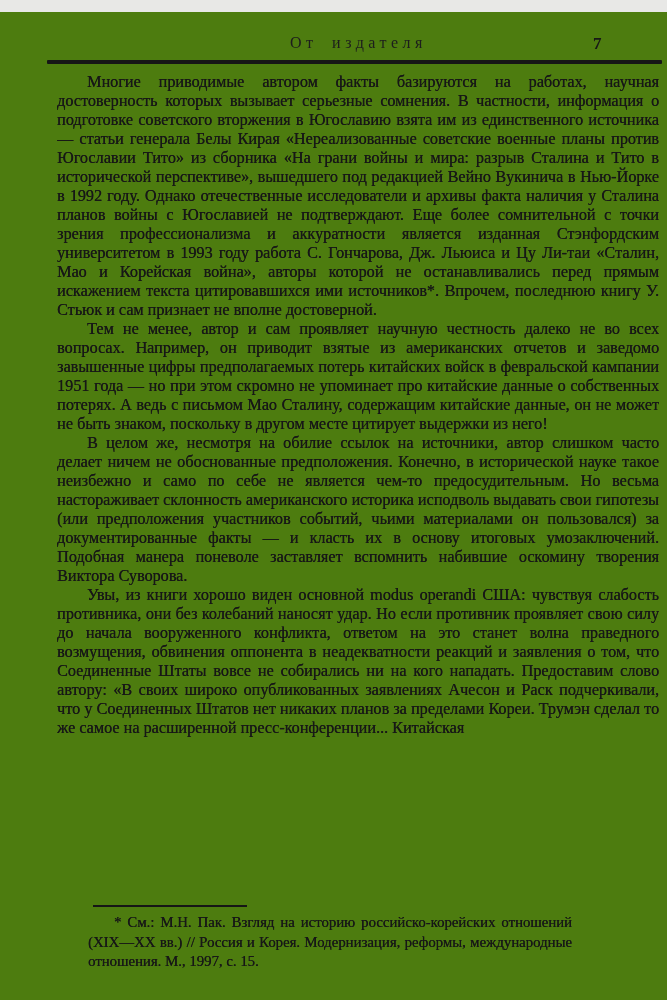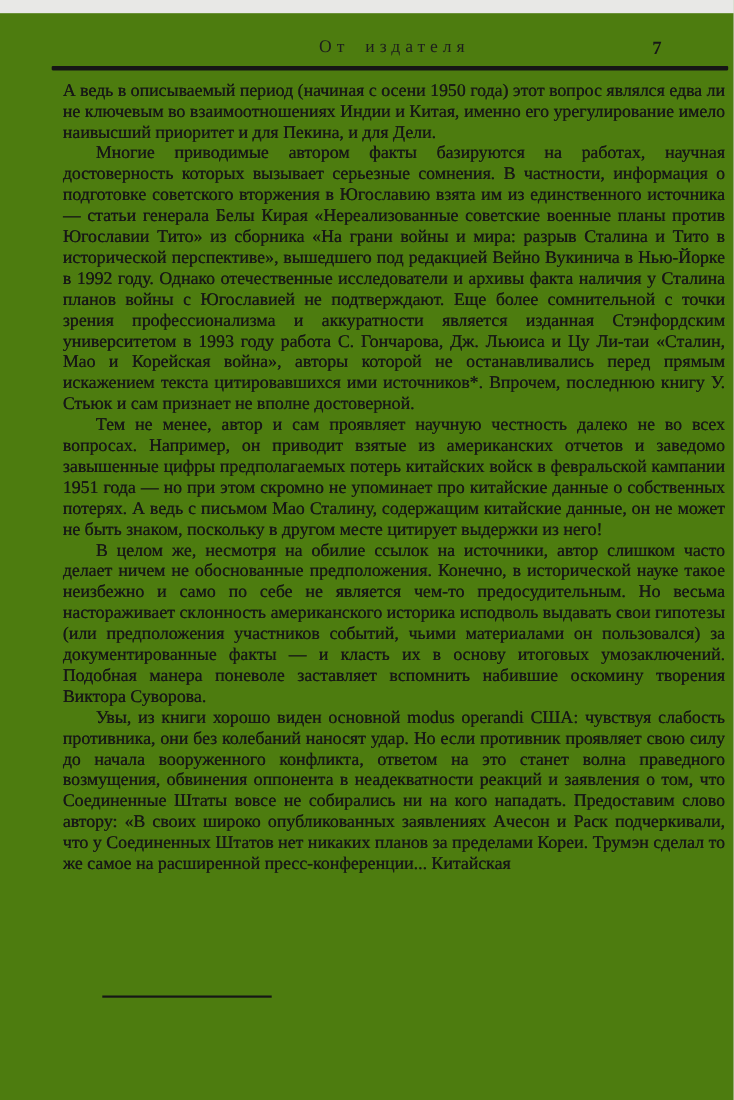--- a/index.html
+++ b/index.html
@@ -101,23 +101,25 @@
 <div class="page">
 
   <div class="header">
     <span class="running-title">От издателя</span>
     <span class="page-number">7</span>
   </div>
 
   <div class="header-rule"></div>
 
   <div class="body-text">
-      <p class=""><span>А ведь в описываемый период (начиная с осени 1950 года) этот вопрос являлся едва ли не ключевым во взаимоотношениях Индии и Китая, именно его урегулирование имело наивысший приоритет и для Пекина, и для Дели.</span></p>
       <p class="indent"><span>Многие приводимые автором факты базируются на работах, научная достоверность которых вызывает серьезные сомнения. В частности, информация о подготовке советского вторжения в Югославию взята им из единственного источника — статьи генерала Белы Кирая «Нереализованные советские военные планы против Югославии Тито» из сборника «На грани войны и мира: разрыв Сталина и Тито в исторической перспективе», вышедшего под редакцией Вейно Вукинича в Нью-Йорке в 1992 году. Однако отечественные исследователи и архивы факта наличия у Сталина планов войны с Югославией не подтверждают. Еще более сомнительной с точки зрения профессионализма и аккуратности является изданная Стэнфордским университетом в 1993 году работа С. Гончарова, Дж. Льюиса и Цу Ли-таи «Сталин, Мао и Корейская война», авторы которой не останавливались перед прямым искажением текста цитировавшихся ими источников*. Впрочем, последнюю книгу У. Стьюк и сам признает не вполне достоверной.</span></p>
       <p class="indent"><span>Тем не менее, автор и сам проявляет научную честность далеко не во всех вопросах. Например, он приводит взятые из американских отчетов и заведомо завышенные цифры предполагаемых потерь китайских войск в февральской кампании 1951 года — но при этом скромно не упоминает про китайские данные о собственных потерях. А ведь с письмом Мао Сталину, содержащим китайские данные, он не может не быть знаком, поскольку в другом месте цитирует выдержки из него!</span></p>
       <p class="indent"><span>В целом же, несмотря на обилие ссылок на источники, автор слишком часто делает ничем не обоснованные предположения. Конечно, в исторической науке такое неизбежно и само по себе не является чем-то предосудительным. Но весьма настораживает склонность американского историка исподволь выдавать свои гипотезы (или предположения участников событий, чьими материалами он пользовался) за документированные факты — и класть их в основу итоговых умозаключений. Подобная манера поневоле заставляет вспомнить набившие оскомину творения Виктора Суворова.</span></p>
       <p class="indent"><span>Увы, из книги хорошо виден основной modus operandi США: чувствуя слабость противника, они без колебаний наносят удар. Но если противник проявляет свою силу </span><span class="it">до начала</span><span> вооруженного конфликта, ответом на это станет волна праведного возмущения, обвинения оппонента в неадекватности реакций и заявления о том, что Соединенные Штаты вовсе не собирались ни на кого нападать. Предоставим слово автору: </span><span class="it">«В своих широко опубликованных заявлениях Ачесон и Раск подчеркивали, что у Соединенных Штатов нет никаких планов за пределами Кореи. Трумэн сделал то же самое на расширенной пресс-конференции... Китайская</span></p>
     </div>
 
   <div class="footnote-rule"></div>
 
+  <div class="footnote">
+      <p class="indent"><span>* См.: М.Н. Пак. Взгляд на историю российско-корейских отношений (XIX—XX вв.) // Россия и Корея. Модернизация, реформы, международные отношения. М., 1997, с. 15.</span></p>
+    </div>
 
 </div>
 
 </body></html>

